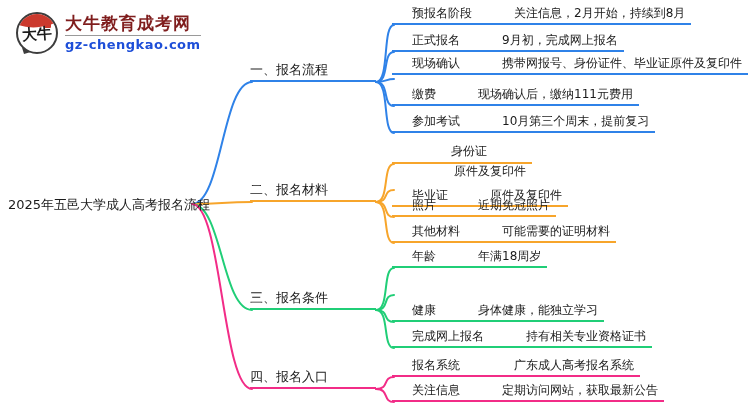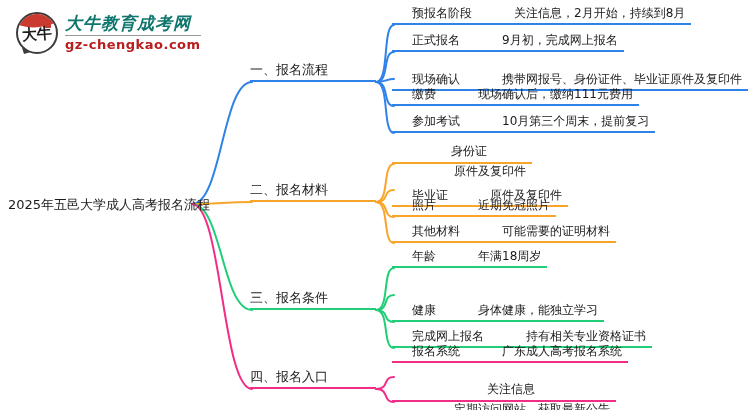--- a/index.html
+++ b/index.html
@@ -87,42 +87,42 @@
   <div class="logo">
     <div class="badge">
       <div class="badge-circle">
         <div class="badge-cap" style="background: rgb(203, 58, 46);"></div>
         <div class="badge-seal" style="background: rgb(203, 58, 46);"></div>
         <span class="badge-text">大牛</span>
       </div>
       <div class="badge-tail"></div>
     </div>
     <div class="logo-text">
-      <div class="logo-name" style="color: #0f766e; font-style: italic;">大牛教育成考网</div>
+      <div class="logo-name" style="color: #7f1d1d;">大牛教育成考网</div>
       <div class="logo-divider"></div>
-      <div class="logo-domain" style="color: #b91c1c;">gz-chengkao.com</div>
+      <div class="logo-domain" style="color: #1d4ed8;">gz-chengkao.com</div>
     </div>
   </div>
 
   <div class="root-label">2025年五邑大学成人高考报名流程</div>
 
   <div class="branch-label" style="top: 60px; border-bottom-color: rgb(47, 130, 232);">一、报名流程</div>
   <div class="branch-label" style="top: 288px; border-bottom-color: rgb(32, 206, 119);">三、报名条件</div>
   <div class="branch-label" style="top: 180px; border-bottom-color: rgb(247, 165, 43);">二、报名材料</div>
   <div class="branch-label" style="top: 367px; border-bottom-color: rgb(242, 44, 135);">四、报名入口</div>
 
   <div class="leaf" style="top: 2px; border-bottom-color: rgb(47, 130, 232);">
     <span class="k">预报名阶段</span>
     <span class="v">关注信息，2月开始，持续到8月</span>
   </div>
   <div class="leaf" style="top: 29px; border-bottom-color: rgb(47, 130, 232);">
     <span class="k">正式报名</span>
     <span class="v">9月初，完成网上报名</span>
   </div>
-  <div class="leaf" style="top: 68px; border-bottom-color: rgb(47, 130, 232);">
+  <div class="leaf" style="top: 52px; border-bottom-color: rgb(47, 130, 232);">
     <span class="k">现场确认</span>
     <span class="v">携带网报号、身份证件、毕业证原件及复印件</span>
   </div>
   <div class="leaf" style="top: 83px; border-bottom-color: rgb(47, 130, 232);">
     <span class="k">缴费</span>
     <span class="v">现场确认后，缴纳111元费用</span>
   </div>
   <div class="leaf" style="top: 110px; border-bottom-color: rgb(47, 130, 232);">
     <span class="k">参加考试</span>
     <span class="v">10月第三个周末，提前复习</span>
@@ -151,22 +151,22 @@
   </div>
   <div class="leaf" style="top: 299px; border-bottom-color: rgb(32, 206, 119);">
     <span class="k">健康</span>
     <span class="v">身体健康，能独立学习</span>
   </div>
   <div class="leaf" style="top: 325px; border-bottom-color: rgb(32, 206, 119);">
     <span class="k">完成网上报名</span>
     <span class="v">持有相关专业资格证书</span>
   </div>
 
-  <div class="leaf" style="top: 340px; border-bottom-color: rgb(242, 44, 135);">
+  <div class="leaf" style="top: 354px; border-bottom-color: rgb(242, 44, 135); gap: 12px;">
     <span class="k">报名系统</span>
     <span class="v">广东成人高考报名系统</span>
   </div>
-  <div class="leaf" style="top: 379px; border-bottom-color: rgb(242, 44, 135); flex-direction: column;">
+  <div class="leaf" style="top: 379px; border-bottom-color: rgb(242, 44, 135);">
     <span class="k">关注信息</span>
     <span class="v">定期访问网站，获取最新公告</span>
   </div>
 
 </div>
 
 </body></html>

